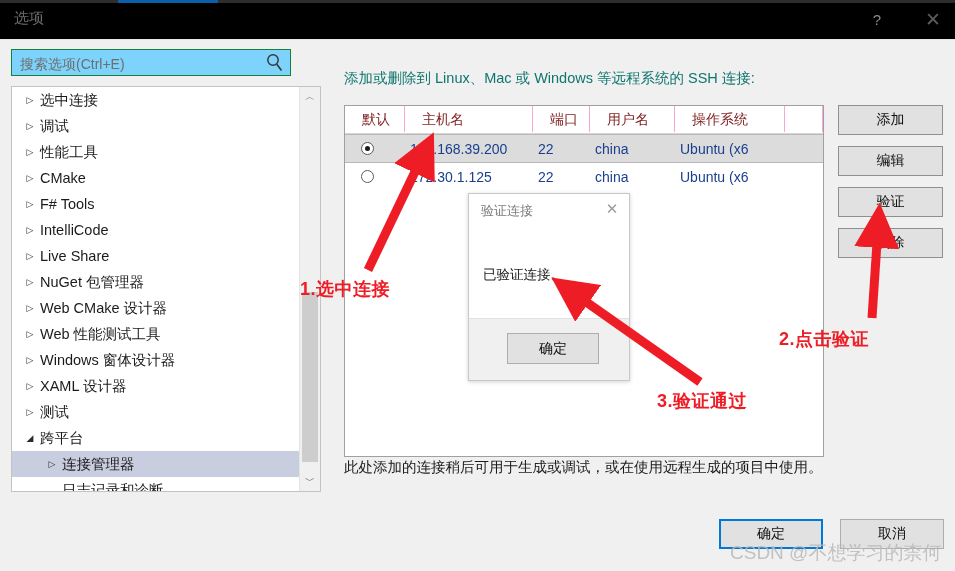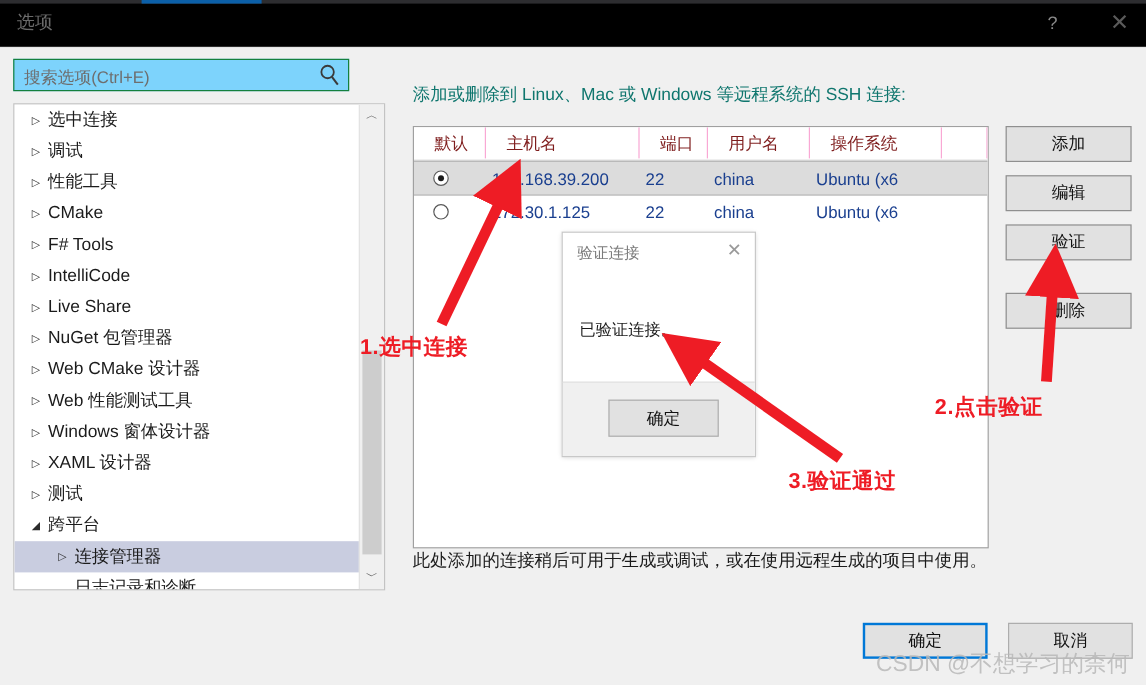--- a/index.html
+++ b/index.html
@@ -413,21 +413,21 @@
           <div class="cell" style="left: 250px;">china</div>
           <div class="cell" style="left: 335px;">Ubuntu (x6</div>
         </div>
       </div>
   </div>
 
   <div id="side-buttons">
       <button class="sidebtn" style="top: 105px;">添加</button>
       <button class="sidebtn" style="top: 146px;">编辑</button>
       <button class="sidebtn" style="top: 187px;">验证</button>
-      <button class="sidebtn" style="top: 244px;">删除</button>
+      <button class="sidebtn" style="top: 228px;">删除</button>
     </div>
 
   <div class="desc-bottom">此处添加的连接稍后可用于生成或调试，或在使用远程生成的项目中使用。</div>
 
   <button class="footbtn ok">确定</button>
   <button class="footbtn cancel">取消</button>
 
   <div class="modal">
     <div class="modal-title">验证连接</div>
     <div class="modal-close">✕</div>

